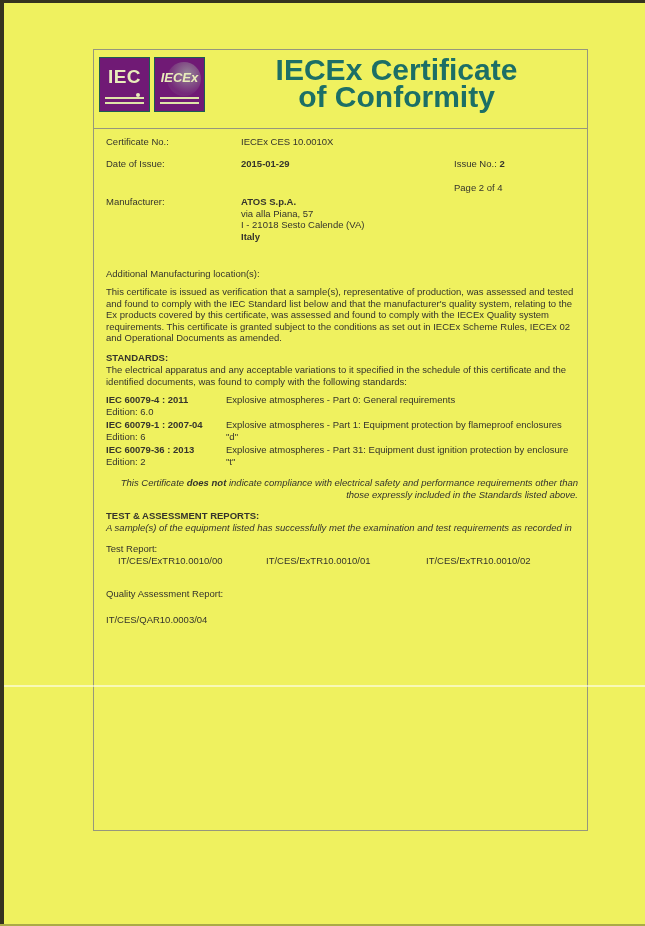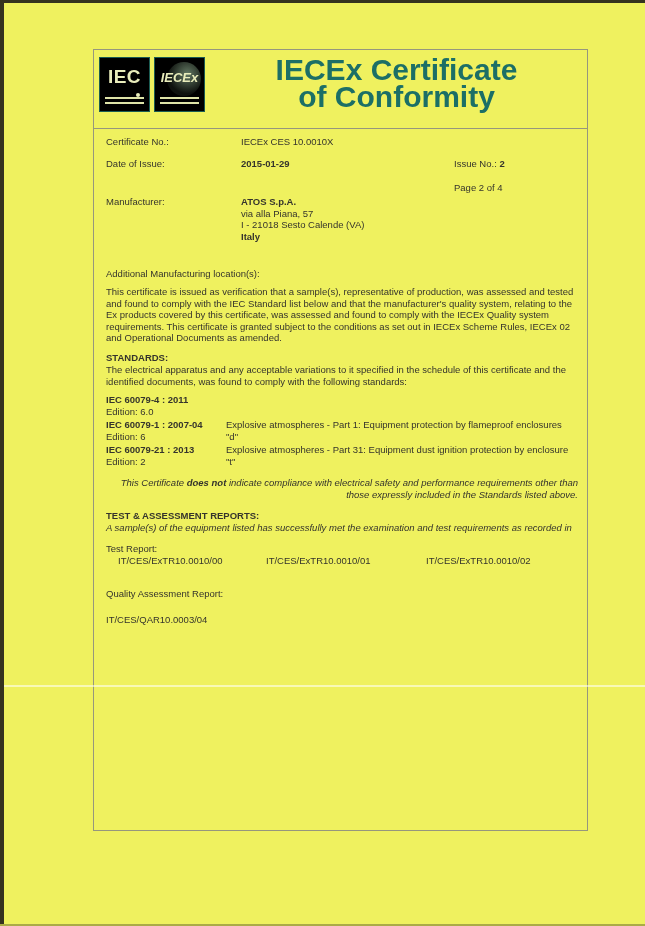--- a/index.html
+++ b/index.html
@@ -20,21 +20,21 @@
     position:absolute; left:93px; top:49px; width:495px; height:782px;
     border:1px solid #96977d;
     font-size:9.5px; line-height:11.6px;
   }
   .abs { position:absolute; }
 
   
   .header { position:absolute; top:0; left:0; width:100%; height:79px; border-bottom:1px solid #96977d; }
   .logos { position:absolute; left:5px; top:7px; display:flex; gap:4px; }
   .logo {
-    width:51px; height:55px; background:#000000; border:1px solid #1c5c53;
+    width:51px; height:55px; background:#701a75; border:1px solid #1c5c53;
     position:relative; color:#e9edbb; overflow:hidden;
   }
   .logo .big { position:absolute; top:9px; left:0; width:100%; text-align:center; font-weight:bold; font-size:19px; line-height:19px; letter-spacing:0.5px; }
   .logo .big-it { position:absolute; top:13px; left:0; width:100%; text-align:center; font-weight:bold; font-style:italic; font-size:13px; line-height:14px; }
   .logo .lines { position:absolute; bottom:7px; left:5px; right:5px; }
   .logo .lines div { height:2px; background:#dfe4a8; margin-top:3px; }
   .logo .dot { position:absolute; right:9px; bottom:14px; width:4px; height:4px; border-radius:50%; background:#e9edbb; }
   .logo .globe { position:absolute; top:4px; right:3px; width:34px; height:34px; border-radius:50%;
                  background:radial-gradient(circle at 60% 35%, rgba(180,220,180,0.55), rgba(180,220,180,0.08) 65%); }
   .title {
@@ -129,28 +129,29 @@
 
   <div class="para" style="top:236px;">This certificate is issued as verification that a sample(s), representative of production, was assessed and tested and found to comply with the IEC Standard list below and that the manufacturer's quality system, relating to the Ex products covered by this certificate, was assessed and found to comply with the IECEx Quality system requirements. This certificate is granted subject to the conditions as set out in IECEx Scheme Rules, IECEx 02 and Operational Documents as amended.</div>
 
   <div class="abs section-h" style="top:302px; left:12px;">STANDARDS:</div>
   <div class="para" style="top:314px;">The electrical apparatus and any acceptable variations to it specified in the schedule of this certificate and the identified documents, was found to comply with the following standards:</div>
 
   <div class="abs" style="top:344px; left:12px; width:472px;">
     <div class="std-row">
       <div class="std-code">IEC 60079-4 : 2011</div>
       <div>Edition: 6.0</div>
+      <div class="std-desc">Explosive atmospheres - Part 0: General requirements</div>
     </div>
     <div class="std-row">
       <div class="std-code">IEC 60079-1 : 2007-04</div>
       <div>Edition: 6</div>
       <div class="std-desc">Explosive atmospheres - Part 1: Equipment protection by flameproof enclosures "d"</div>
     </div>
     <div class="std-row">
-      <div class="std-code">IEC 60079-21 : 2013</div>
+      <div class="std-code">IEC 60079-36 : 2013</div>
       <div>Edition: 2</div>
       <div class="std-desc">Explosive atmospheres - Part 31: Equipment dust ignition protection by enclosure "t"</div>
     </div>
   </div>
 
   <div class="disclaimer" style="top:427px;">
     <span>This Certificate </span><span class="bold">does not</span><span> indicate compliance with electrical safety and performance requirements other than those expressly included in the Standards listed above.</span>
   </div>
 
   <div class="abs section-h" style="top:460px; left:12px;">TEST &amp; ASSESSMENT REPORTS:</div>

